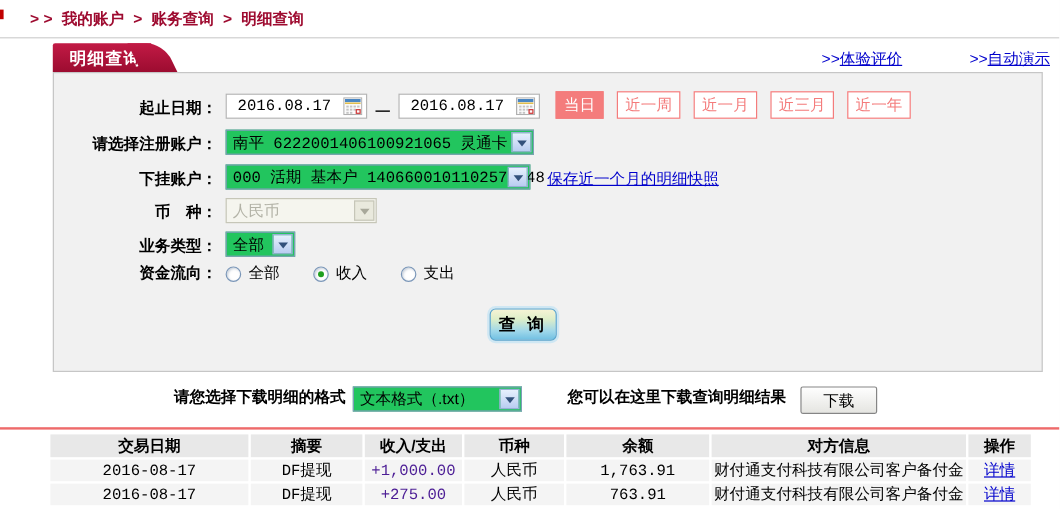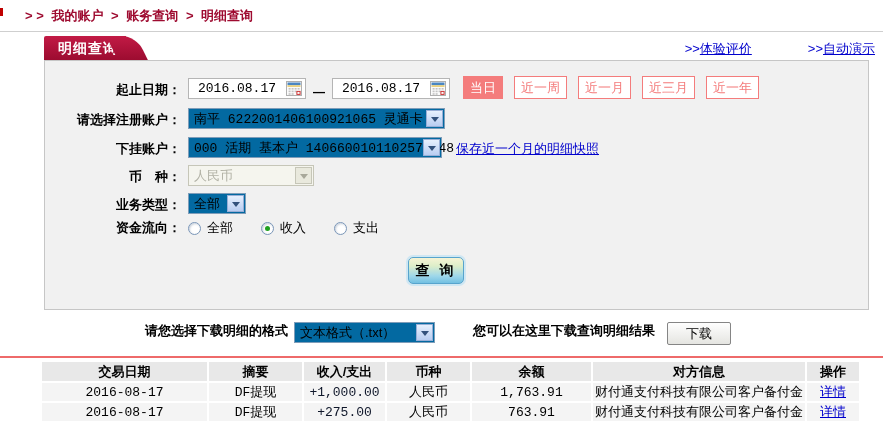--- a/index.html
+++ b/index.html
@@ -47,21 +47,21 @@
   }
   .date-sep { margin:0 7px; font-weight:bold; }
   .quick { display:flex; gap:11px; margin-left:13px; }
   .qb {
     height:23px; line-height:21px; padding:0 6px; font-size:13px;
     border:1px solid #f47c7c; color:#f47c7c; background:#fff; cursor:pointer; white-space:nowrap;
   }
   .qb.active { background:#f47c7c; color:#fff; }
 
   .sel {
-    position:relative; height:21px; background:#0369a1; border:1px solid #7f9db9;
+    position:relative; height:21px; background:#22c55e; border:1px solid #7f9db9;
     display:inline-flex; align-items:center; padding:0 24px 0 5px;
     font-size:13px; white-space:nowrap; cursor:pointer;
   }
   .sel .arrow-btn {
     position:absolute; right:1px; top:1px; bottom:1px; width:17px;
     background:linear-gradient(180deg,#e7f0fd,#b9cdf1); border:1px solid #98aed6;
     display:flex; align-items:center; justify-content:center;
   }
   .tri { width:0; height:0; border:4px solid transparent; border-top:5px solid #33517c; margin-top:5px; }
   .sel.disabled { border-color:#c6c6b8; background:#f5f5ee; color:#b2b2a6; cursor:default; }
@@ -98,21 +98,21 @@
   }
 
   .redline { position:absolute; left:0; right:0; top:356px; height:2px; background:#ee6a6a; }
 
   
   table.results { position:absolute; left:40px; top:360px; border-collapse:separate; border-spacing:2px; }
   table.results th {
     background:#e8e8e8; font-weight:bold; font-size:13px; height:19px; padding:0 2px; white-space:nowrap;
   }
   table.results td { background:#f4f4f4; text-align:center; font-size:13px; height:18px; padding:0 2px; white-space:nowrap; }
-  td.amount { color:#0f172a; }
+  td.amount { color:#4c1d95; }
   a.detail { color:#0000cc; text-decoration:underline; cursor:pointer; }
   .snap-link { color:#0000cc; text-decoration:underline; margin-left:14px; font-size:13px; cursor:pointer; }
 </style>
 </head>
 <body>
 
 <div class="page">
 
   <div class="edge-marker"></div>
 

